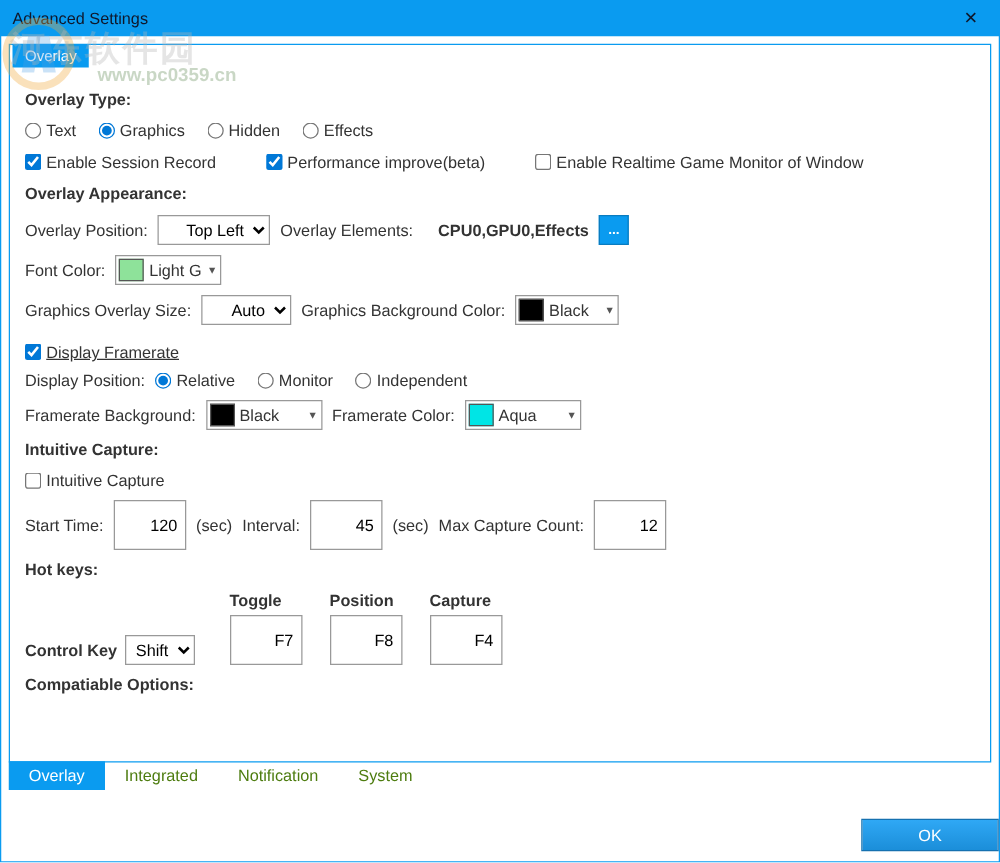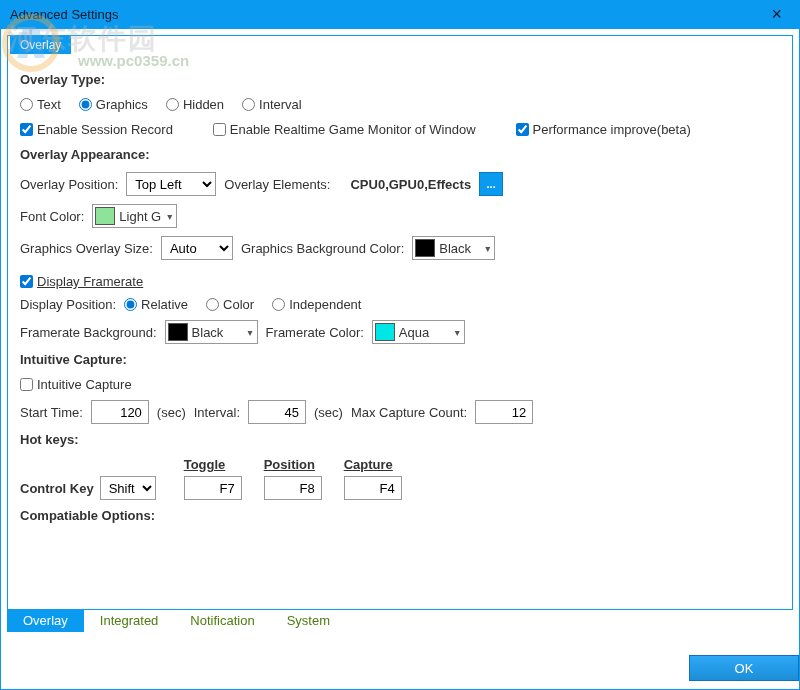--- a/index.html
+++ b/index.html
@@ -9,36 +9,36 @@
 .titlebar .close { font-size: 18px; cursor: pointer; padding: 0 8px; font-weight: 200; }
 .outer { border: 1px solid #0a9bf0; height: 662px; background: #fff; padding: 6px; position: relative; }
 .content-border { border: 1px solid #0a9bf0; height: 575px; overflow: hidden; position: relative; }
 .inner-tab-handle { position: absolute; top: 0; left: 2px; background: #0a9bf0; color: #fff; padding: 2px 10px; font-size: 12px; z-index: 2; }
 .content { padding: 28px 12px 12px 12px; }
 .section-header { font-weight: bold; font-size: 13px; margin: 8px 0 10px 0; }
 .row { display: flex; align-items: center; gap: 8px; margin: 8px 0; flex-wrap: wrap; }
 .row .lbl { white-space: nowrap; }
 label.radio, label.check { display: inline-flex; align-items: center; gap: 4px; margin-right: 10px; cursor: pointer; }
 input[type="radio"], input[type="checkbox"] { accent-color: #0078d7; cursor: pointer; }
-select { border: 1px solid #999; background: #fff; height: 24px; font-size: 13px; padding: 1px 4px; cursor: pointer; }
+select { border: 1px solid #999; background: #fff; height: 24px; font-size: 13px; padding: 1px 4px; cursor: pointer; text-align: right; }
 .sel-70 { width: 72px; }
 .sel-90 { width: 90px; }
-input[type="text"] { border: 1px solid #999; height: 24px; font-size: 13px; padding: 2px 6px; text-align: right; width: 58px; }
+input[type="text"] { border: 1px solid #999; height: 40px; font-size: 13px; padding: 2px 6px; text-align: right; width: 58px; }
 .hotkey-input { text-align: left; width: 54px; }
 .swatch { width: 20px; height: 18px; border: 1px solid #555; display: inline-block; }
 .swatch-lg { background: #8ee29a; }
 .swatch-black { background: #000; }
 .swatch-aqua { background: #00e5e5; }
 .select-with-swatch { display: inline-flex; align-items: center; border: 1px solid #999; height: 24px; padding: 0 2px 0 2px; gap: 4px; background: #fff; cursor: pointer; }
 .select-with-swatch span.txt { min-width: 40px; font-size: 13px; }
 .select-with-swatch .arrow { font-size: 10px; color: #555; padding: 0 2px; }
 .elements-val { font-weight: bold; }
 .square-btn { width: 24px; height: 24px; background: #0a9bf0; border: 1px solid #0a7cc0; color: #fff; display: inline-flex; align-items: center; justify-content: center; cursor: pointer; font-weight: bold; font-size: 11px; }
 .hotkey-table { display: grid; grid-template-columns: 70px 70px 70px; gap: 10px; }
-.hotkey-table .hdr { font-weight: bold; font-size: 13px; text-decoration: underline; }
+.hotkey-table .hdr { font-weight: bold; font-size: 13px; }
 .bottom-tabs { display: flex; align-items: center; margin-top: -1px; }
 .bottom-tabs .tab { padding: 4px 16px; font-size: 13px; color: #4d7c0f; cursor: pointer; }
 .bottom-tabs .tab.active { background: #0a9bf0; color: #fff; }
 .ok-row { position: absolute; bottom: 8px; right: 0; }
 .ok-btn { background: linear-gradient(#2fa8f5, #1b8ed9); color: #fff; border: 1px solid #1571b0; width: 110px; height: 26px; font-size: 13px; cursor: pointer; }
 .watermark { position: absolute; top: 20px; left: 8px; font-size: 28px; font-weight: bold; color: rgba(180,180,180,0.35); pointer-events: none; font-family: "SimHei", sans-serif; letter-spacing: 2px; z-index: 5; }
 .watermark-url { position: absolute; top: 52px; left: 78px; font-size: 15px; font-weight: bold; color: rgba(100,140,90,0.35); pointer-events: none; z-index: 5; }
 .watermark-circle { position: absolute; top: 14px; left: 2px; width: 58px; height: 58px; border: 6px solid rgba(240,170,60,0.35); border-radius: 50%; pointer-events: none; z-index: 5; }
 .watermark-circle::before, .watermark-circle::after { content: ""; position: absolute; background: rgba(80,160,230,0.3); }
 .watermark-circle::before { width: 10px; height: 30px; left: 12px; top: 8px; transform: skewX(-10deg); }
@@ -72,35 +72,35 @@
         <label class="radio">
             <input type="radio" name="ot" checked="" style=""> 
             <span>Graphics</span>
           </label>
         <label class="radio">
             <input type="radio" name="ot" style=""> 
             <span>Hidden</span>
           </label>
         <label class="radio">
             <input type="radio" name="ot" style=""> 
-            <span>Interval</span>
+            <span>Effects</span>
           </label>
       </div>
       <div class="check-row">
         <label class="check">
             <input type="checkbox" checked="" style=""> 
             <span>Enable Session Record</span>
           </label>
         <label class="check">
+            <input type="checkbox" checked="" style=""> 
+            <span>Performance improve(beta)</span>
+          </label>
+        <label class="check">
             <input type="checkbox" style=""> 
             <span>Enable Realtime Game Monitor of Window</span>
-          </label>
-        <label class="check">
-            <input type="checkbox" checked="" style=""> 
-            <span>Performance improve(beta)</span>
           </label>
       </div>
 
       <div class="section-header">Overlay Appearance:</div>
       <div class="row">
         <span class="lbl">Overlay Position:</span>
         <select class="sel-90"><option>Top Left</option></select>
         <span class="lbl gap-12">Overlay Elements:</span>
         <span class="elements-val">CPU0,GPU0,Effects</span>
         <span class="square-btn">...</span>
@@ -131,21 +131,21 @@
           </label>
       </div>
       <div class="row">
         <span class="lbl">Display Position:</span>
         <label class="radio">
             <input type="radio" name="dp" checked="" style=""> 
             <span>Relative</span>
           </label>
         <label class="radio">
             <input type="radio" name="dp" style=""> 
-            <span>Color</span>
+            <span>Monitor</span>
           </label>
         <label class="radio">
             <input type="radio" name="dp" style=""> 
             <span>Independent</span>
           </label>
       </div>
       <div class="row">
         <span class="lbl">Framerate Background:</span>
         <span class="select-with-swatch">
           <span class="swatch swatch-black"></span>

